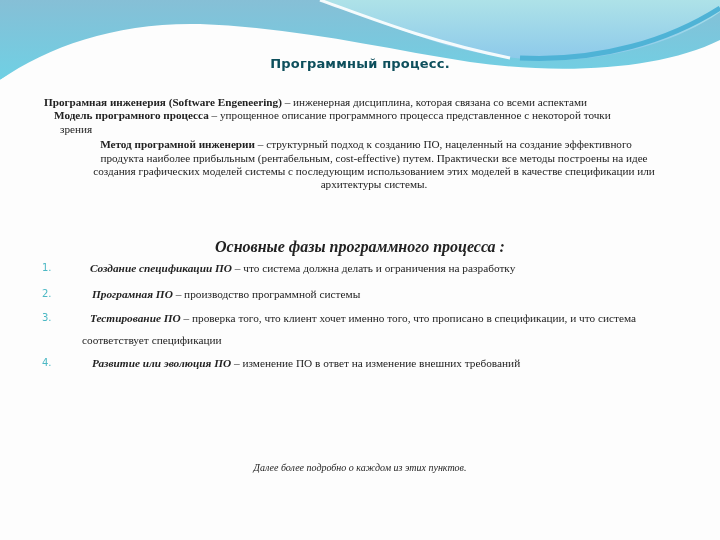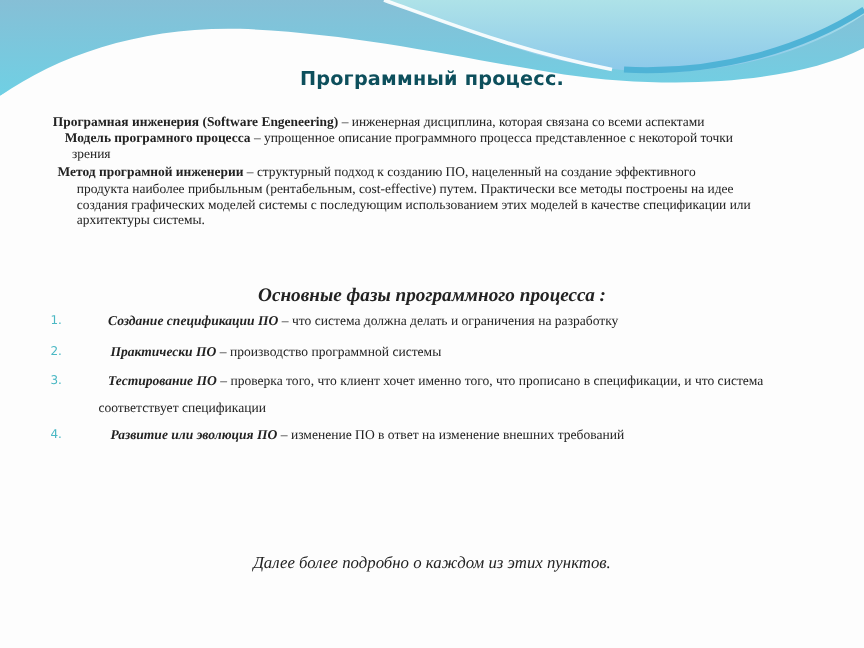--- a/index.html
+++ b/index.html
@@ -22,21 +22,21 @@
       width: 720px;
       height: 80px;
     }
     .title {
       position: absolute;
       left: 0;
       top: 56px;
       width: 720px;
       text-align: center;
       font-family: "DejaVu Sans", "Liberation Sans", sans-serif;
-      font-size: 16px;
+      font-size: 13px;
       font-weight: bold;
       color: #0d4f5c;
       letter-spacing: 0.2px;
     }
     .defs {
       position: absolute;
       left: 44px;
       top: 96px;
       width: 640px;
       font-size: 11.2px;
@@ -45,21 +45,21 @@
     .def {
       margin: 0;
     }
     .def .term {
       font-weight: bold;
     }
     .def.d1 { padding-left: 0; }
     .def.d1 .l2 { padding-left: 14px; }
     .def.d2 { padding-left: 10px; }
     .def.d2 .l2 { padding-left: 6px; }
-    .def.d3 { padding-left: 4px; margin-top: 2px; }
+    .def.d3 { padding-left: 4px; margin-top: 2px; text-align: center; }
     .def.d3 .l2 { padding-left: 16px; }
     .line { display: block; white-space: nowrap; }
 
     .phases-title {
       position: absolute;
       left: 0;
       top: 238px;
       width: 720px;
       text-align: center;
       font-size: 16px;
@@ -96,21 +96,21 @@
     .p3 .cont { position: absolute; left: 40px; top: 22px; white-space: nowrap; }
     .p4 { top: 357px; }
     .p4 .text { left: 50px; }
 
     .footer-note {
       position: absolute;
       left: 0;
       top: 462px;
       width: 720px;
       text-align: center;
-      font-size: 14px;
+      font-size: 10px;
       font-style: italic;
     }
   </style>
 </head>
 <body>
 
 <svg class="header-wave" viewBox="0 0 720 80" preserveAspectRatio="none">
   <defs>
     <linearGradient id="g1" x1="0" y1="0" x2="0" y2="1">
       <stop offset="0" stop-color="#86bfd6"></stop>
@@ -154,21 +154,21 @@
 
 <div class="phases-title">Основные фазы программного процесса :</div>
 
 <div class="phase p1">
   <span class="num">1.</span>
   <span class="text"><span class="term">Создание спецификации ПО</span><span> – что система должна делать и ограничения на разработку</span></span>
 </div>
 
 <div class="phase p2">
   <span class="num">2.</span>
-  <span class="text"><span class="term">Практически ПО</span><span> – производство программной системы</span></span>
+  <span class="text"><span class="term">Програмная ПО</span><span> – производство программной системы</span></span>
 </div>
 
 <div class="phase p3">
   <span class="num">3.</span>
   <span class="text"><span class="term">Тестирование ПО</span><span> – проверка того, что клиент хочет именно того, что прописано в спецификации,  и что система</span></span>
   <span class="cont">соответствует спецификации</span>
 </div>
 
 <div class="phase p4">
   <span class="num">4.</span>

